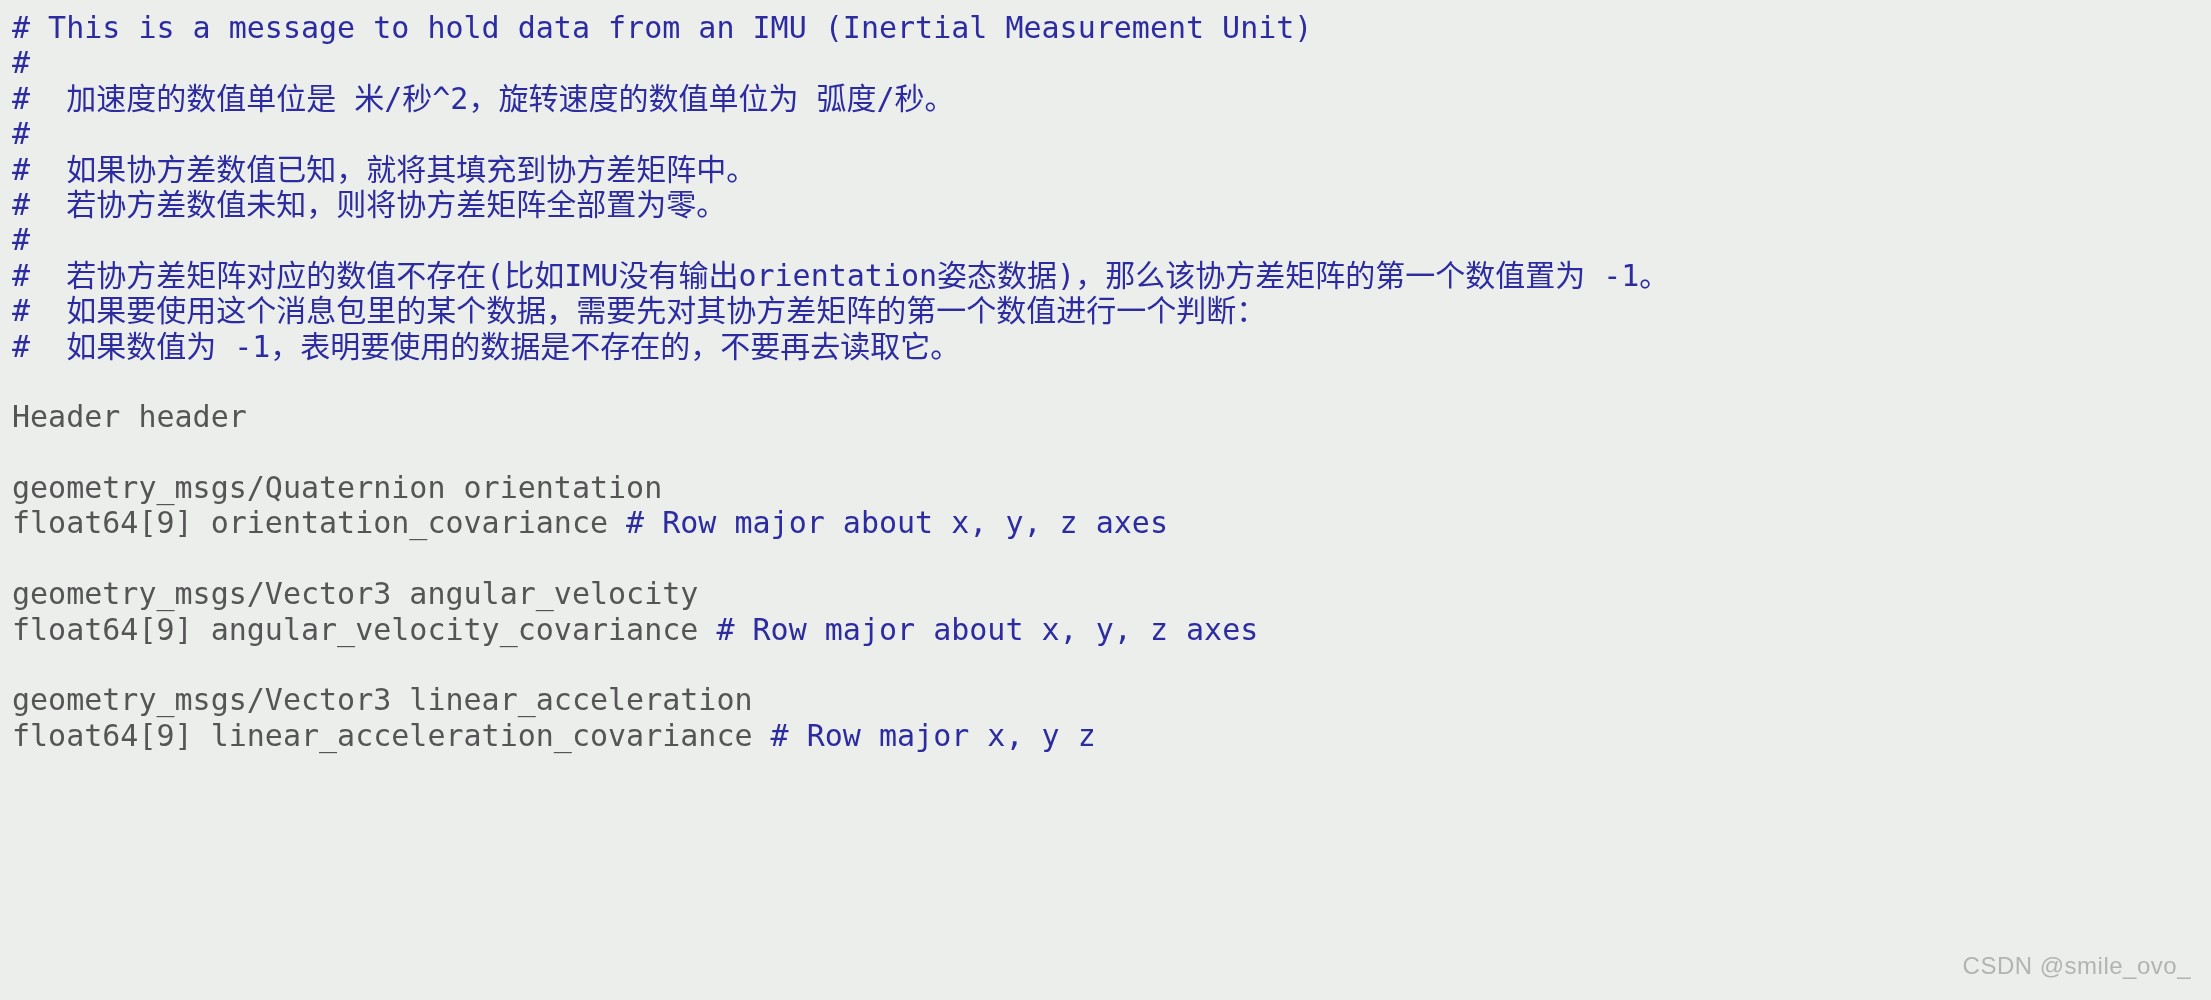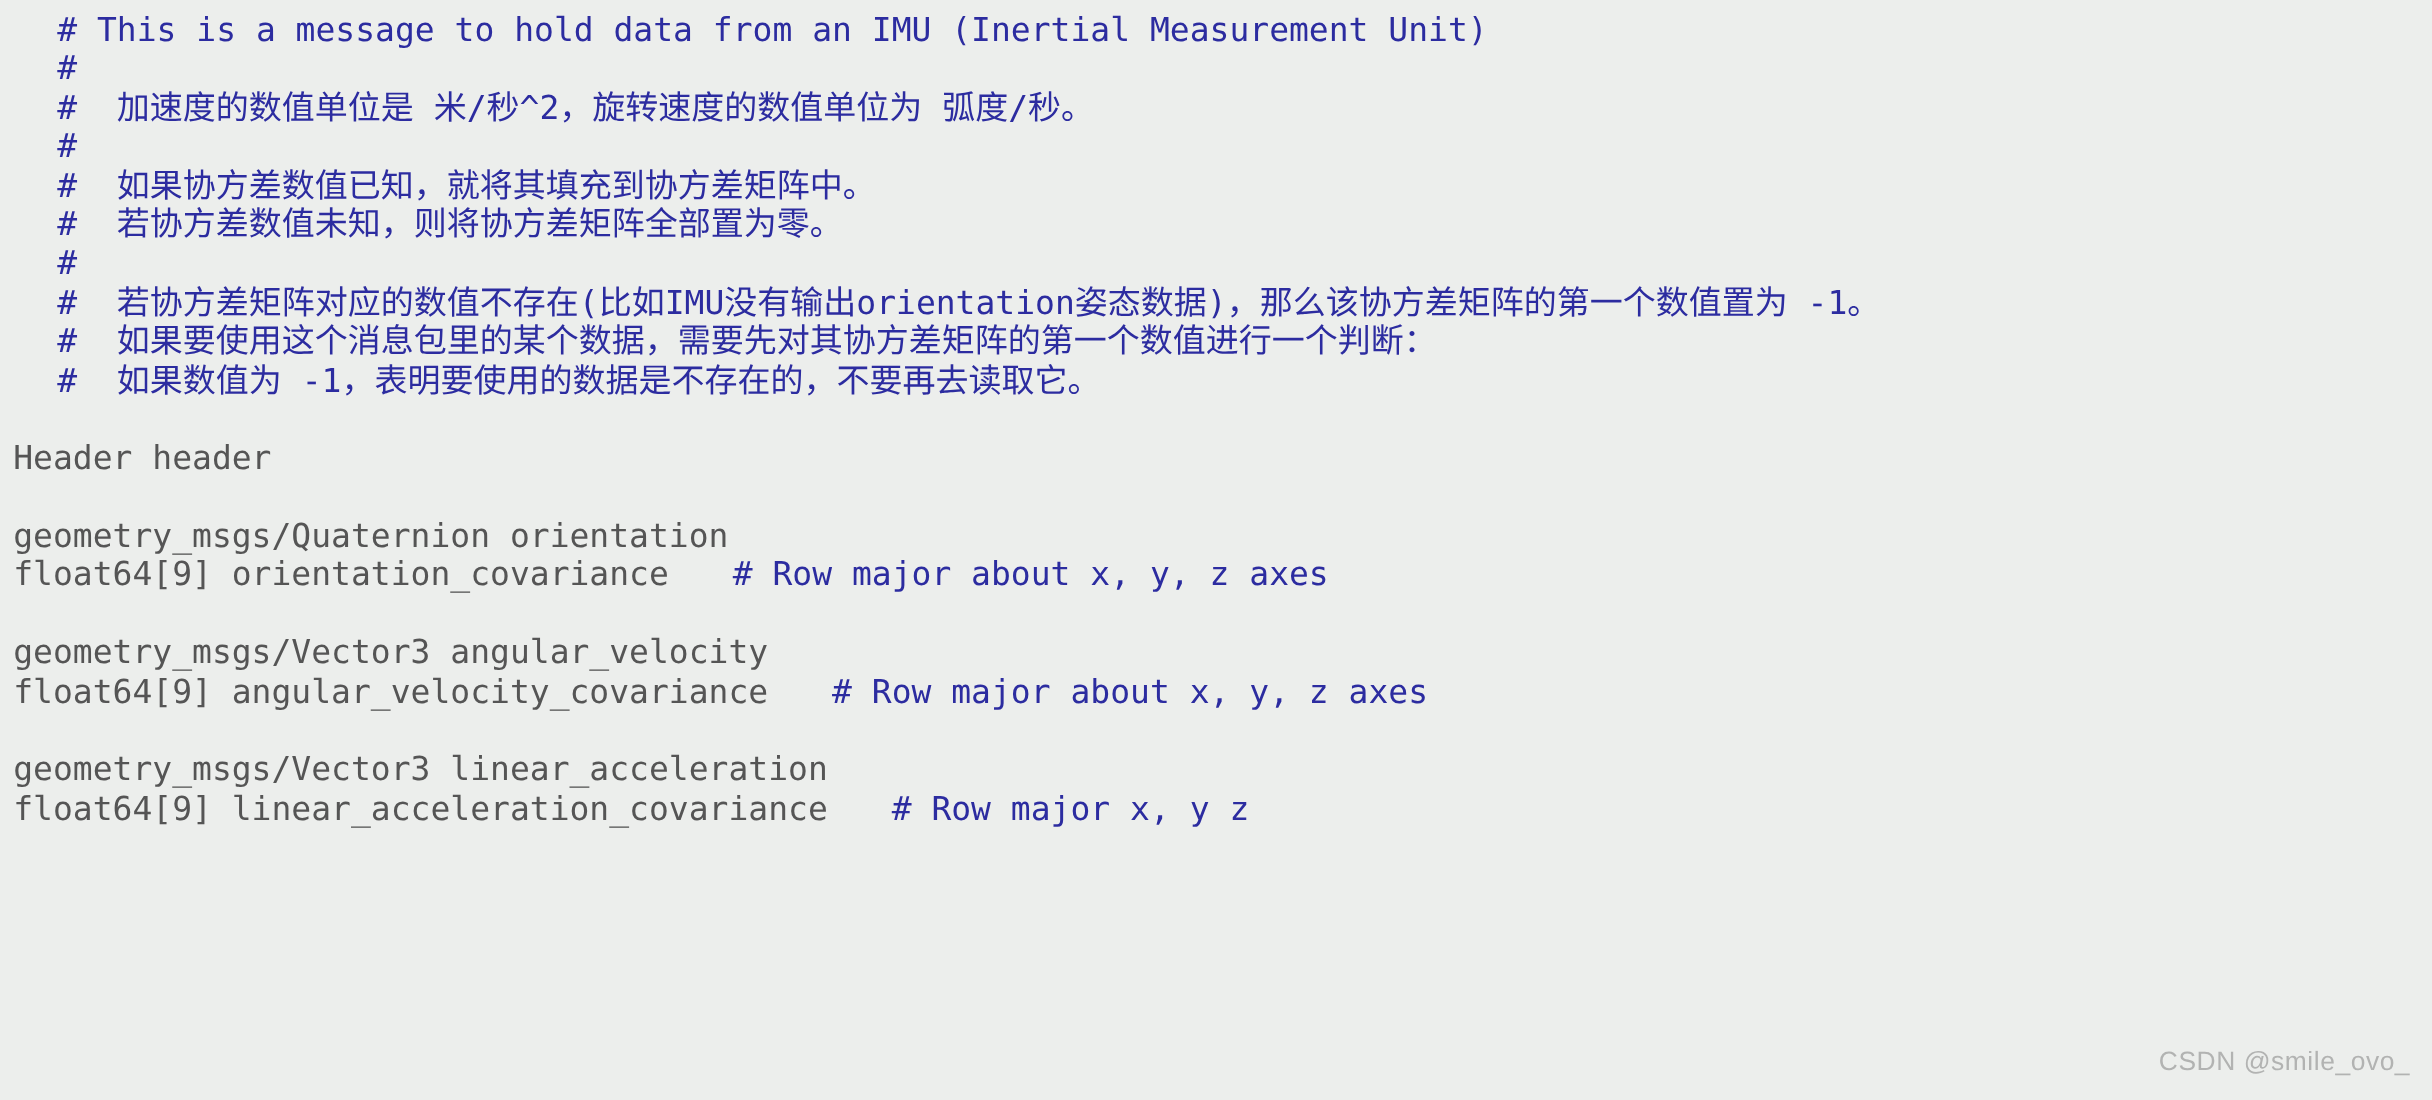--- a/index.html
+++ b/index.html
@@ -11,21 +11,21 @@
     font-family: "DejaVu Sans Mono", "Consolas", "Noto Sans Mono CJK SC", "Microsoft YaHei", monospace;
     font-size: 30px;
     line-height: 1.18;
     overflow: hidden;
   }
   .code-block {
     padding: 10px 12px;
     white-space: pre;
     filter: blur(0.3px);
   }
-  .comment { color: #2c2ca0; margin-left: 40px; }
+  .comment { color: #2c2ca0; }
   .plain   { color: #555555; text-align: center; }
   .watermark {
     position: absolute;
     right: 20px;
     bottom: 20px;
     font-size: 24px;
     color: rgba(120,120,120,0.5);
     font-family: sans-serif;
     letter-spacing: 0.5px;
   }

